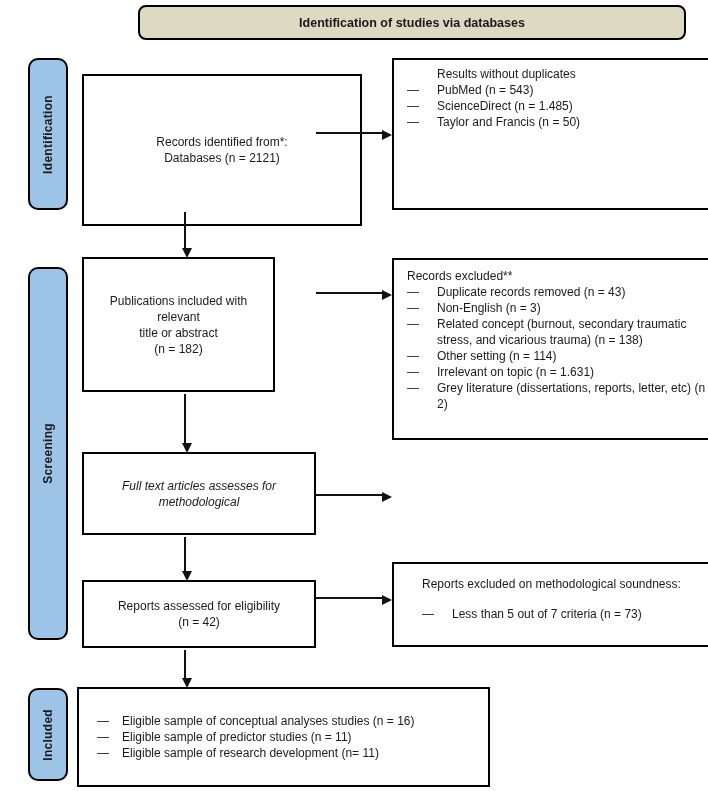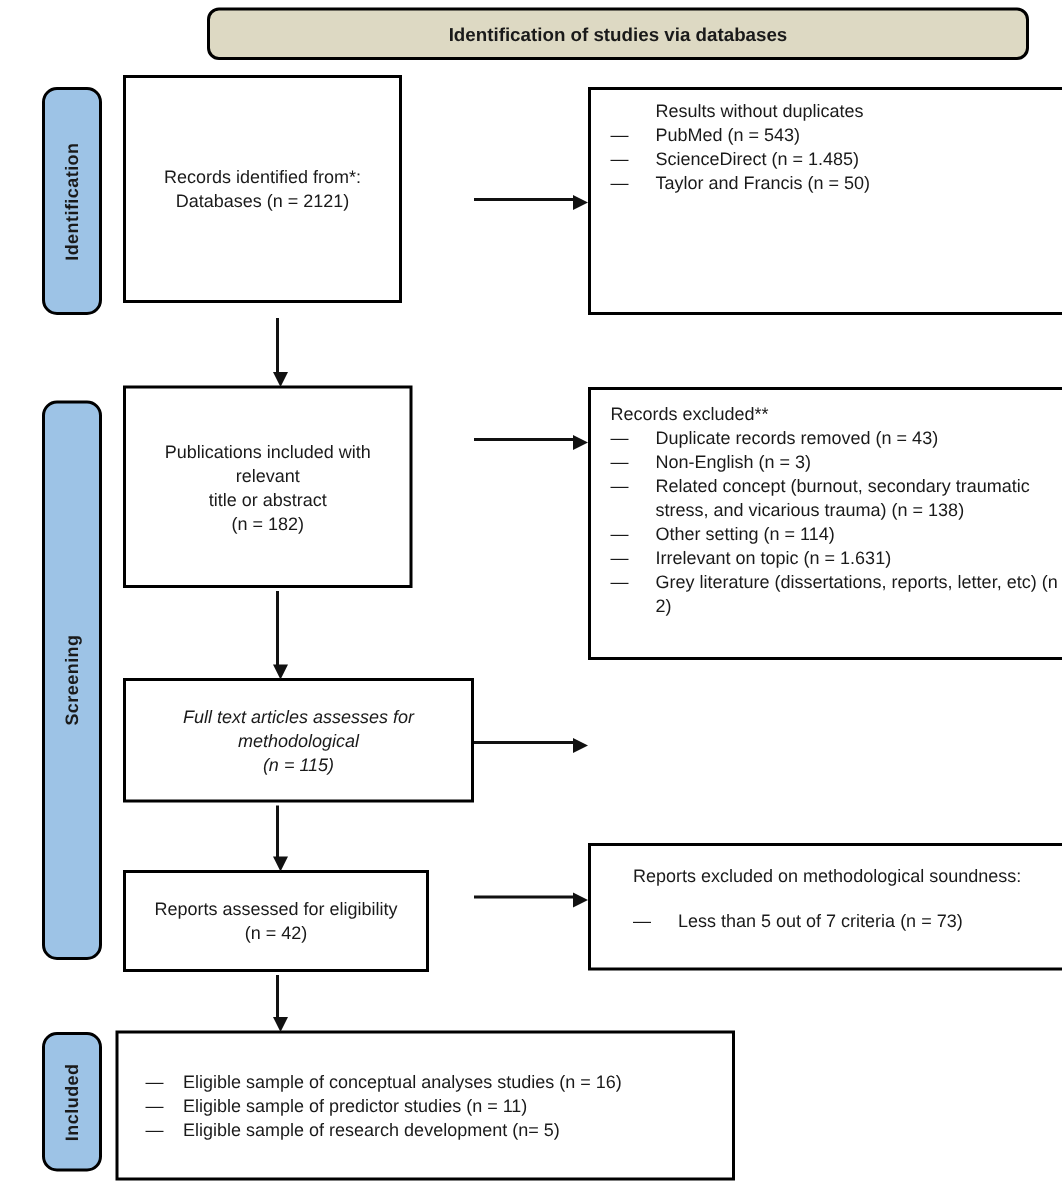--- a/index.html
+++ b/index.html
@@ -42,24 +42,24 @@
   }
   .list-box { display:flex; flex-direction:column; padding:6px 6px 6px 13px; }
   .vcenter { }
 
   .list-row { display:flex; align-items:flex-start; }
   .list-row .dash { flex:0 0 30px; }
   .list-row .itxt { flex:1; }
   .indent-heading { margin-left:30px; }
 
   
-  #box-records-identified   { left:62px; top:50px;  width:186px; height:152px; }
+  #box-records-identified   { left:62px; top:74px;  width:280px; height:152px; }
   #box-publications         { left:62px; top:257px; width:193px; height:135px; }
   #box-fulltext             { left:62px; top:452px; width:234px; height:83px;font-style:italic; }
-  #box-reports-assessed     { left:62px; top:580px; width:204px; height:68px; }
+  #box-reports-assessed     { left:62px; top:580px; width:234px; height:68px; }
 
   
   #box-results-no-dup       { left:372px; top:58px;  width:333px; height:152px; }
   #box-records-excluded     { left:372px; top:258px; width:333px; height:182px; padding-top:8px; }
   #box-reports-not-retrieved{ left:372px; top:457px; width:333px; height:76px; }
   #box-reports-excluded     { left:372px; top:562px; width:333px; height:85px; padding-top:12px;padding-left:28px; }
   #box-reports-excluded .list-row { margin-top:14px; }
 
   
   #box-eligible {
@@ -117,21 +117,20 @@
 
   <div id="box-publications" class="abs box center-box">
     <div>Publications included with relevant</div>
     <div>title or abstract</div>
     <div>(n = 182)</div>
   </div>
 
   <div id="box-fulltext" class="abs box center-box">
     <div>Full text articles assesses for</div>
     <div>methodological</div>
-    <div>(n = 115)</div>
   </div>
 
   <div id="box-reports-assessed" class="abs box center-box">
     <div>Reports assessed for eligibility</div>
     <div>(n = 42)</div>
   </div>
 
   <div id="box-results-no-dup" class="abs box list-box vcenter">
     <div class="indent-heading">Results without duplicates</div>
     <div class="list-row">
@@ -189,21 +188,21 @@
     <div class="list-row">
       <span class="dash">—</span>
       <span class="itxt">Eligible sample of conceptual analyses studies (n = 16)</span>
     </div>
     <div class="list-row">
       <span class="dash">—</span>
       <span class="itxt">Eligible sample of predictor studies (n = 11)</span>
     </div>
     <div class="list-row">
       <span class="dash">—</span>
-      <span class="itxt">Eligible sample of research development (n= 5)</span>
+      <span class="itxt">Eligible sample of research development (n= 11)</span>
     </div>
   </div>
 
   <div id="arrow-h1" class="abs arrow-h"></div>
   <div id="arrow-h2" class="abs arrow-h"></div>
   <div id="arrow-h3" class="abs arrow-h"></div>
   <div id="arrow-h4" class="abs arrow-h"></div>
   <div id="arrow-v1" class="abs arrow-v"></div>
   <div id="arrow-v2" class="abs arrow-v"></div>
   <div id="arrow-v3" class="abs arrow-v"></div>

